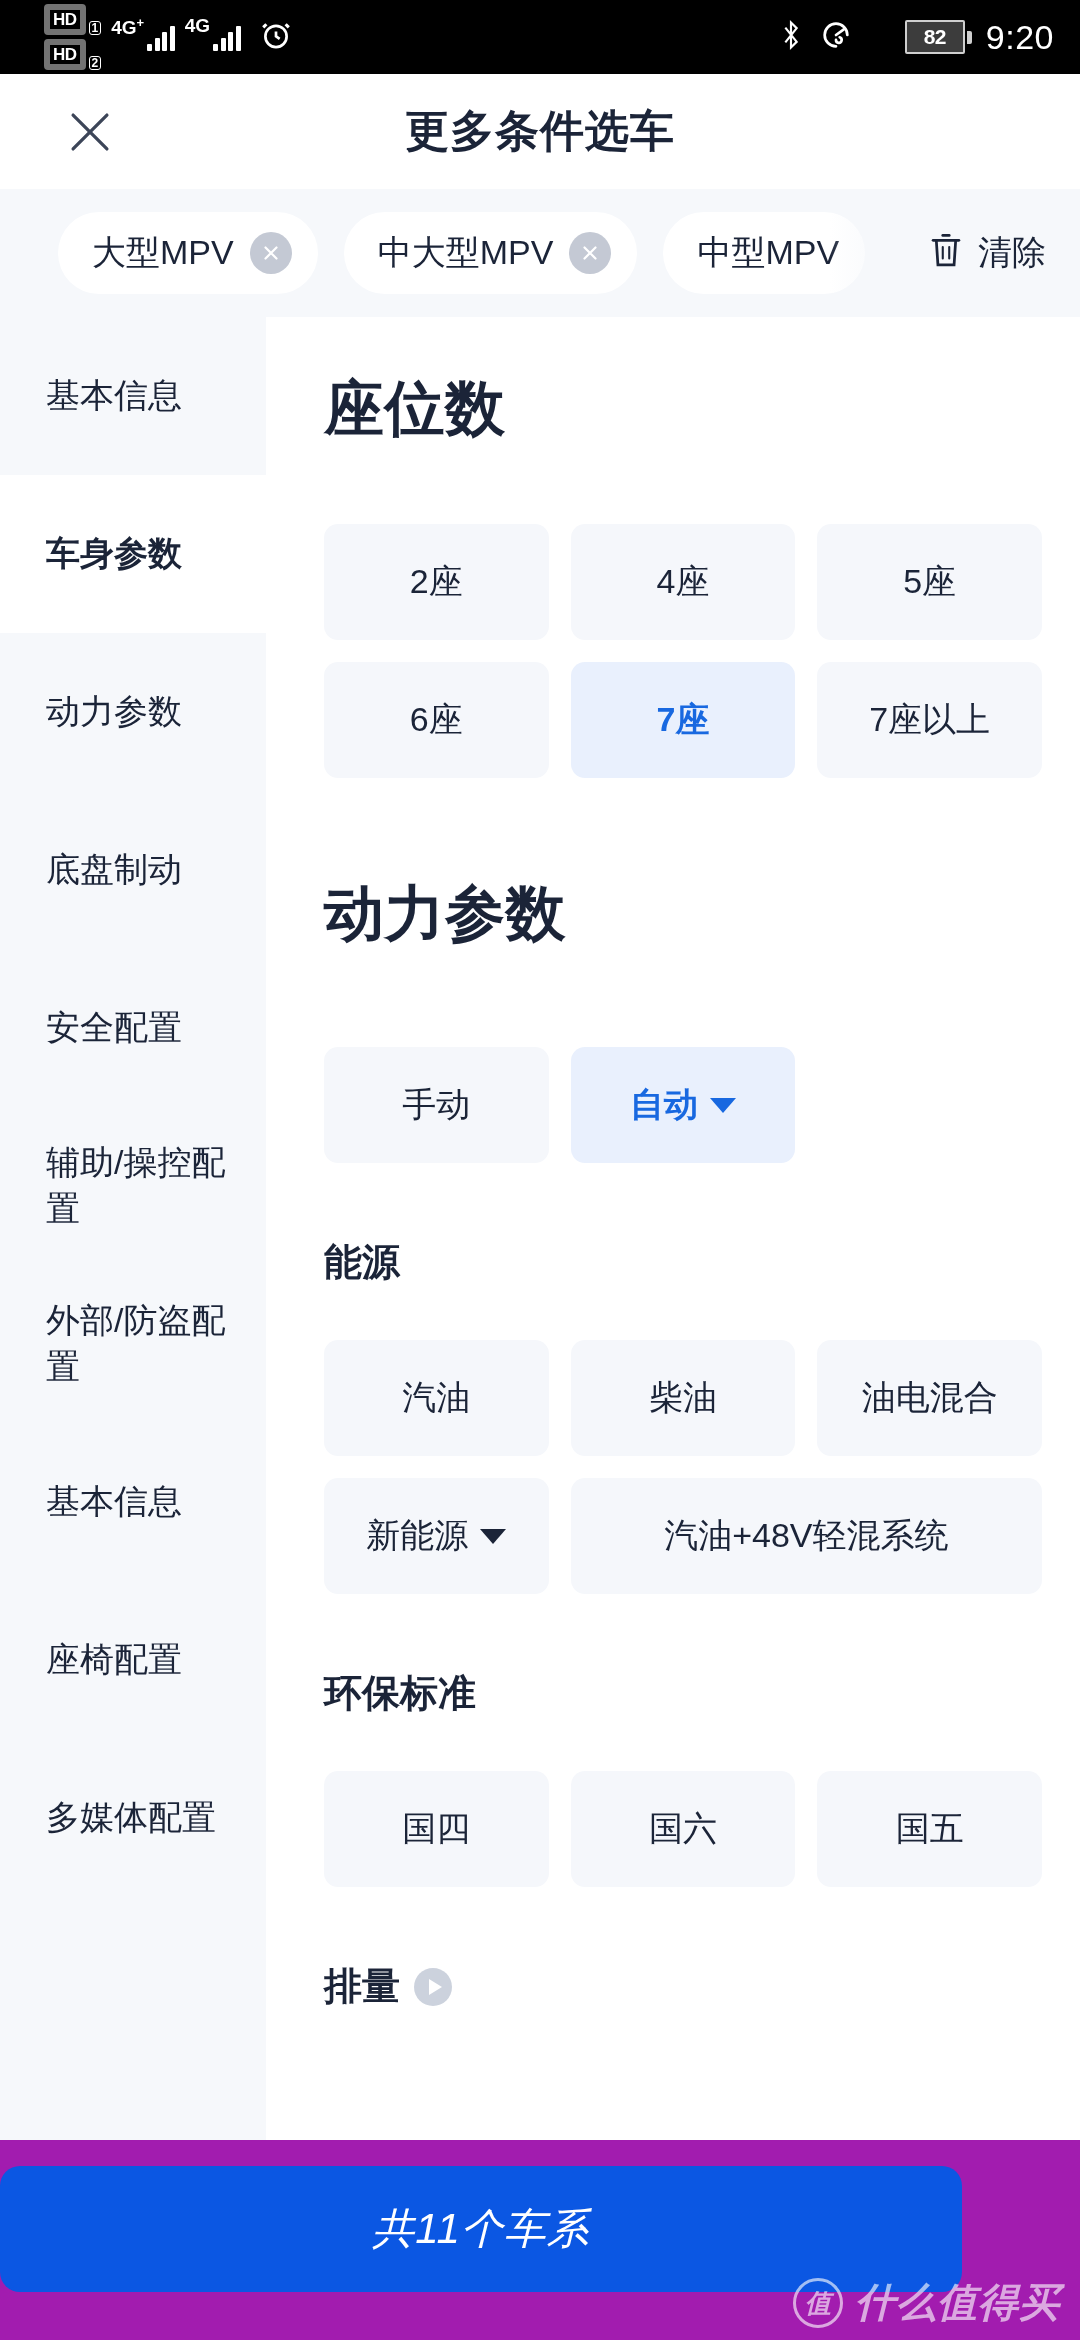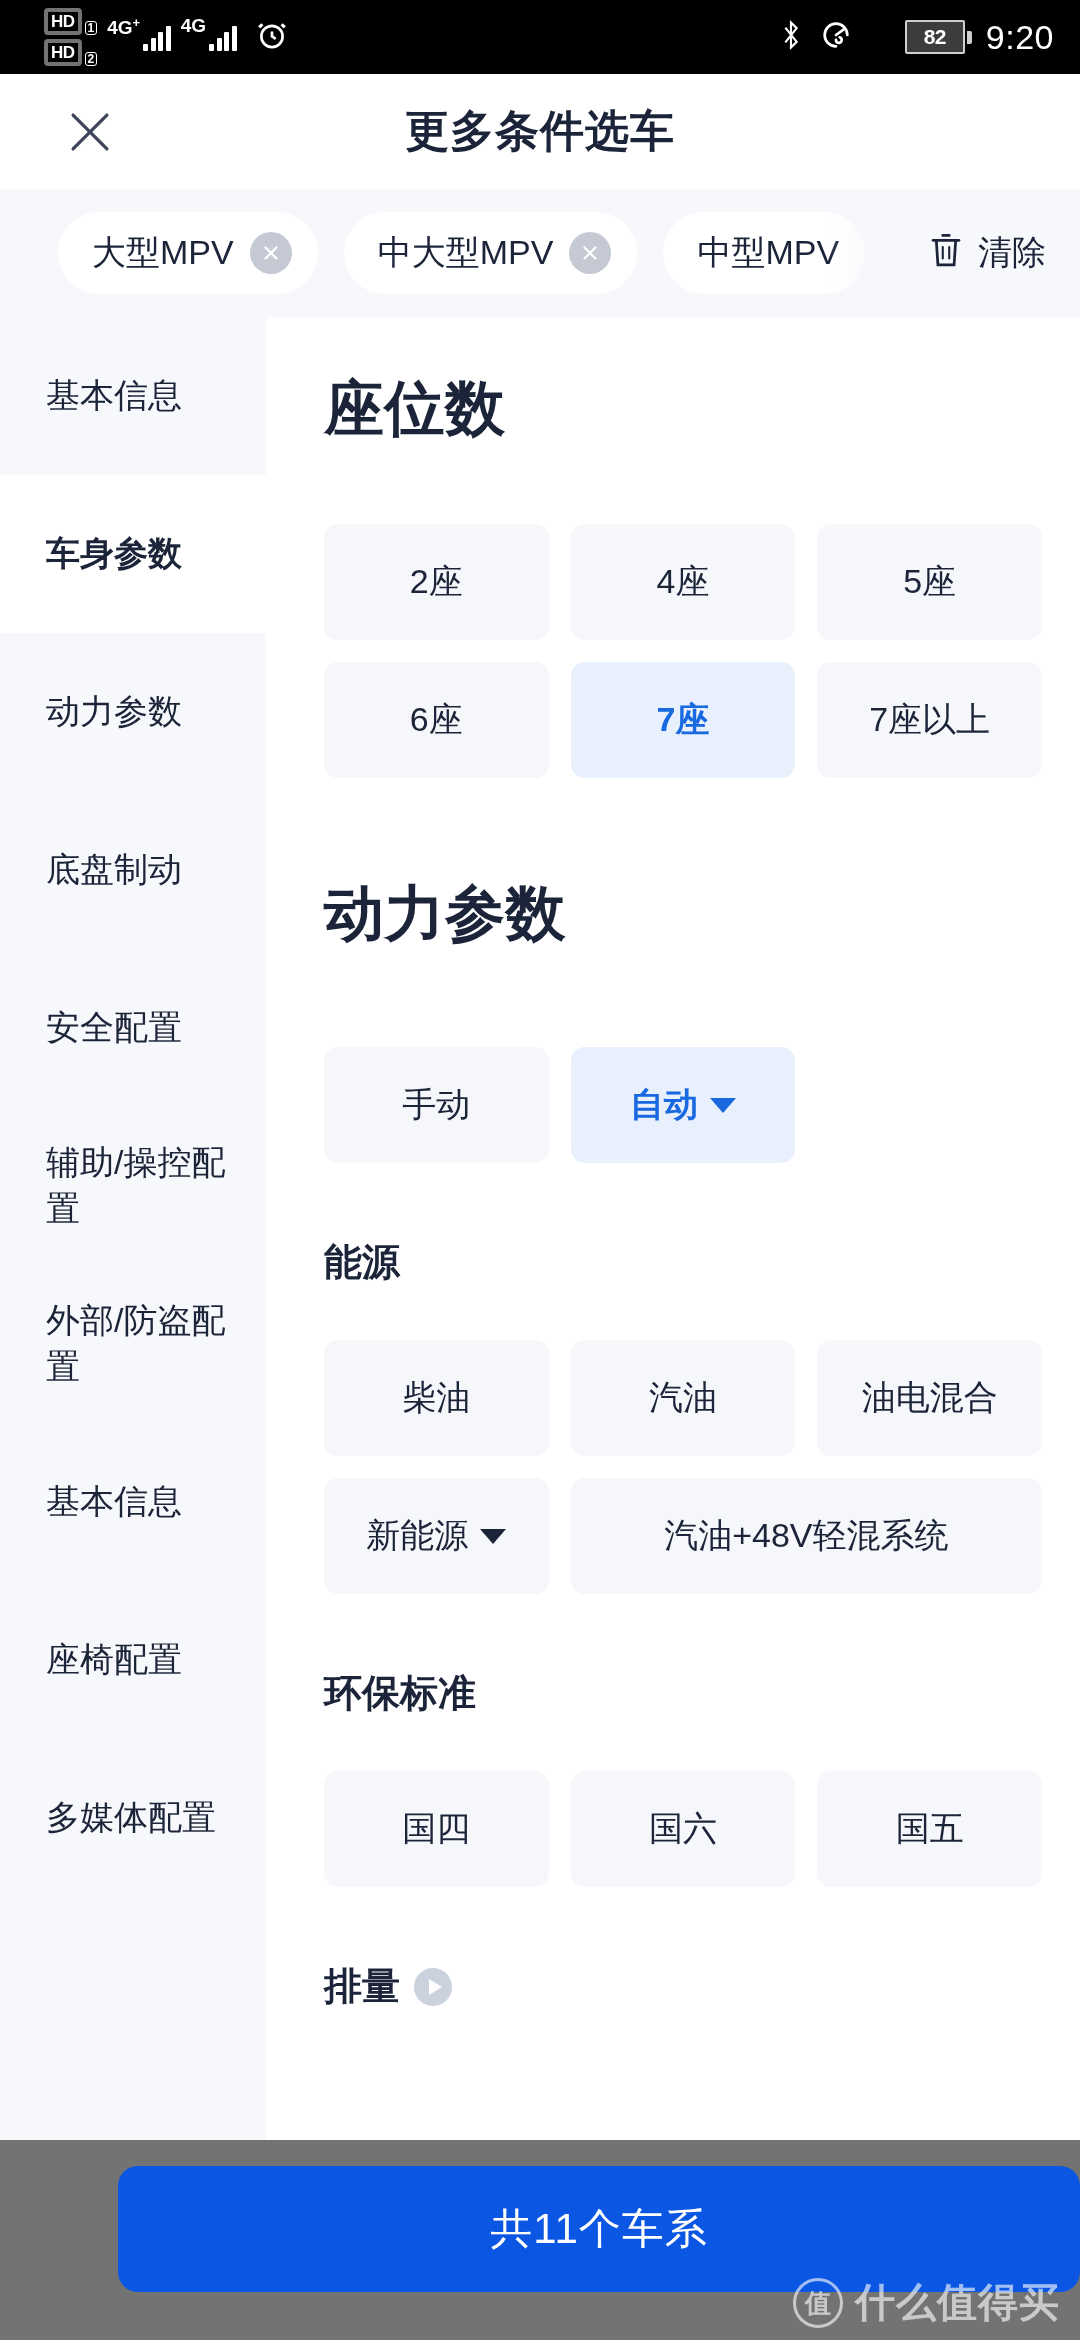--- a/index.html
+++ b/index.html
@@ -28,21 +28,21 @@
   }
   .sb-left { display: flex; align-items: center; gap: 10px; }
   .volte-stack {
     display: flex; flex-direction: column; gap: 4px;
     font-size: 0;
   }
   .volte {
     display: flex; align-items: flex-end; gap: 3px;
   }
   .hd-box {
-    border: 4px solid #737373;
+    border: 6px solid #737373;
     border-radius: 4px;
     font-size: 17px;
     line-height: 17px;
     padding: 1px 3px;
     font-weight: 700;
     letter-spacing: -0.5px;
   }
   .hd-num {
     border: 1.5px solid #fff;
     border-radius: 3px;
@@ -269,26 +269,27 @@
   .gap-1 { height: 52px; }
   .gap-2 { height: 74px; }
   .gap-3 { height: 40px; }
   .gap-4 { height: 96px; }
 
   
   .bottombar {
     position: absolute;
     left: 0; right: 0; bottom: 0;
     height: 200px;
-    background: #737373;
+    background: #a21caf;
     display: flex;
     align-items: flex-start;
-    justify-content: flex-end;
+    justify-content: flex-start;
     padding-top: 26px;
     box-sizing: border-box;
+    font-style: italic;
   }
   .cta {
     width: 962px;
     height: 126px;
     background: #0b57e3;
     border-radius: 20px;
     display: flex;
     align-items: center;
     justify-content: center;
     color: #ffffff;
@@ -482,22 +483,22 @@
       <div></div>
     </div>
 
     <div class="gap-2"></div>
     <div class="sub-title">
       <span>能源</span>
     </div>
     <div class="gap-1"></div>
 
     <div class="opt-grid">
+      <div class="opt">汽油</div>
       <div class="opt">柴油</div>
-      <div class="opt">汽油</div>
       <div class="opt">油电混合</div>
       <div class="opt">
         <span>新能源</span>
         <span class="caret-down"></span>
       </div>
       <div class="opt wide">汽油+48V轻混系统</div>
     </div>
 
     <div class="gap-2"></div>
     <div class="sub-title">

